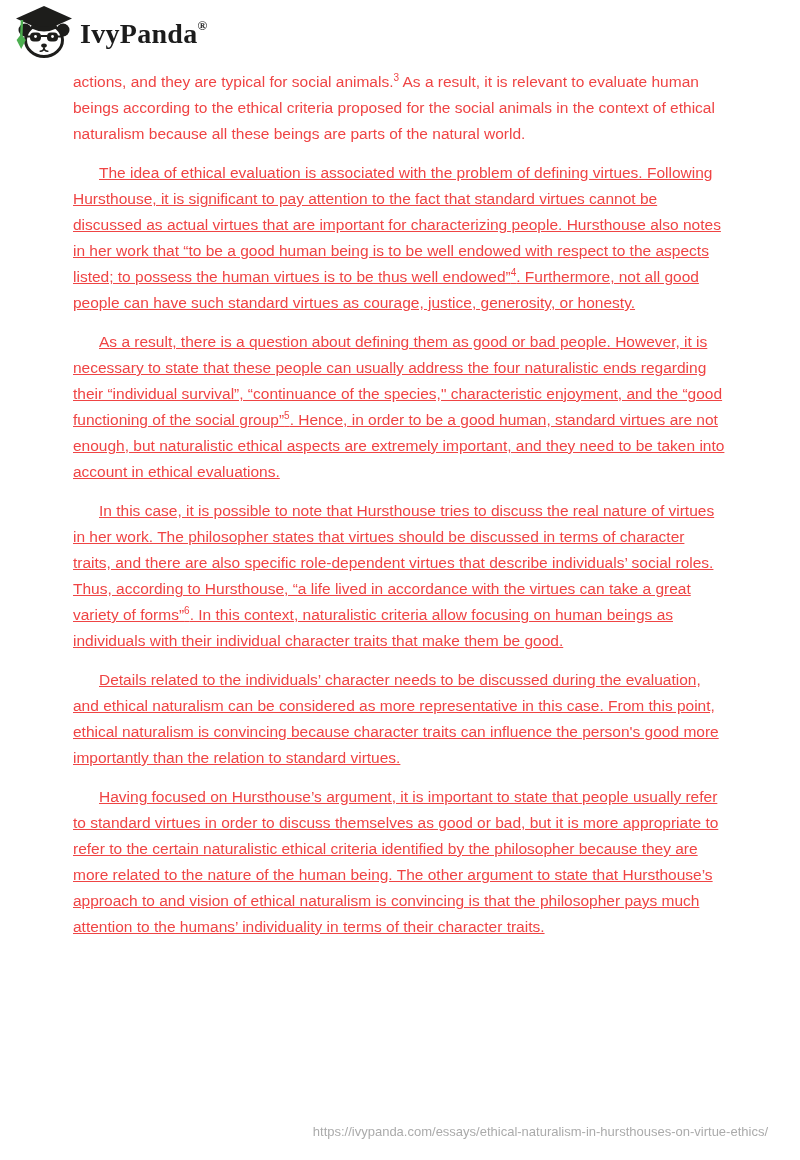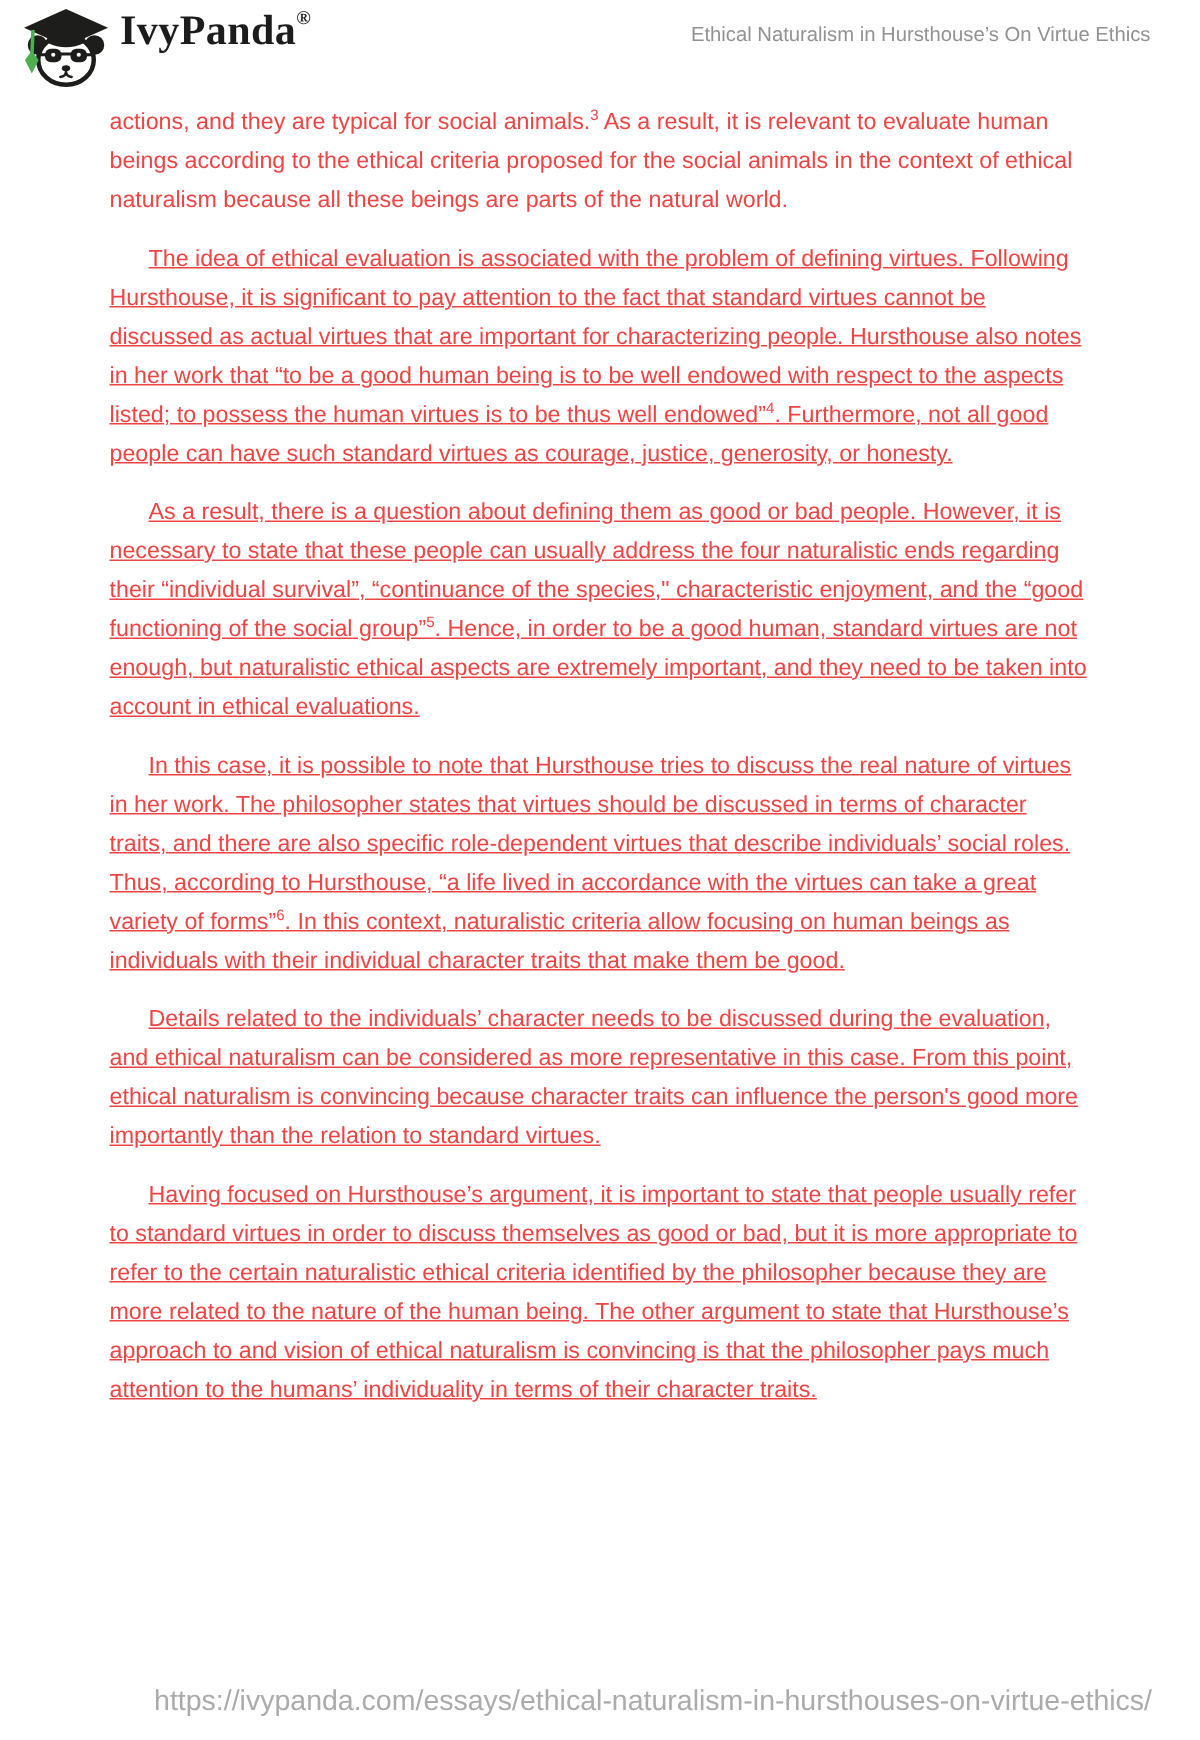--- a/index.html
+++ b/index.html
@@ -17,20 +17,21 @@
   .page-header {
     position: absolute;
     top: 0; left: 0; right: 0;
     height: 66px;
   }
   .logo {
     position: absolute;
     left: 13px;
     top: 5px;
     display: flex;
+    align-items: center;
     gap: 7px;
   }
   .logo-svg { width: 60px; height: 56px; display: block; }
   .logo-text {
     font-family: "Liberation Serif", serif;
     font-weight: bold;
     font-size: 28px;
     color: #1c1c1c;
     letter-spacing: 0.3px;
     line-height: 1;
@@ -64,21 +65,21 @@
     font-size: 10px;
     line-height: 0;
     vertical-align: 6px;
   }
 
   
   .page-footer {
     position: absolute;
     right: 32px;
     top: 1124px;
-    font-size: 19px;
+    font-size: 13px;
     color: #ababab;
   }
 </style>
 </head>
 <body>
 
 <div class="page-header">
   <div class="logo">
     <svg class="logo-svg" viewBox="0 0 60 56" aria-hidden="true">
 
@@ -101,21 +102,20 @@
       <path d="M31 42.5 q0 3.5 -3.8 3.8 M31 42.5 q0 3.5 3.8 3.8" stroke="#1d1d1b" stroke-width="1.6" fill="none" stroke-linecap="round"></path>
 
       <path d="M31 1 L59 13.5 L31 26 L3 13.5 Z" fill="#1d1d1b"></path>
       <path d="M18.5 18.5 Q31 25 43.5 18.5 L43.5 23.5 Q31 29.5 18.5 23.5 Z" fill="#1d1d1b"></path>
 
       <line x1="9" y1="15" x2="8.2" y2="33" stroke="#4caf50" stroke-width="2.4"></line>
       <path d="M8.2 29 L3.6 35 L8.2 44 L12.8 35 Z" fill="#4caf50"></path>
     </svg>
     <div class="logo-text"><span>IvyPanda</span><span class="rmark">®</span></div>
   </div>
-  <div class="doc-title">Ethical Naturalism in Hursthouse’s On Virtue Ethics</div>
 </div>
 
 <div class="essay-body">
     <p class="para">actions, and they are typical for social animals.<sup class="fn">3</sup> As a result, it is relevant to evaluate human beings according to the ethical criteria proposed for the social animals in the context of ethical naturalism because all these beings are parts of the natural world.</p>
     <p class="para indent">The idea of ethical evaluation is associated with the problem of defining virtues. Following Hursthouse, it is significant to pay attention to the fact that standard virtues cannot be discussed as actual virtues that are important for characterizing people. Hursthouse also notes in her work that “to be a good human being is to be well endowed with respect to the aspects listed; to possess the human virtues is to be thus well endowed”<sup class="fn">4</sup>. Furthermore, not all good people can have such standard virtues as courage, justice, generosity, or honesty.</p>
     <p class="para indent">As a result, there is a question about defining them as good or bad people. However, it is necessary to state that these people can usually address the four naturalistic ends regarding their “individual survival”, “continuance of the species," characteristic enjoyment, and the “good functioning of the social group”<sup class="fn">5</sup>. Hence, in order to be a good human, standard virtues are not enough, but naturalistic ethical aspects are extremely important, and they need to be taken into account in ethical evaluations.</p>
     <p class="para indent">In this case, it is possible to note that Hursthouse tries to discuss the real nature of virtues in her work. The philosopher states that virtues should be discussed in terms of character traits, and there are also specific role-dependent virtues that describe individuals’ social roles. Thus, according to Hursthouse, “a life lived in accordance with the virtues can take a great variety of forms”<sup class="fn">6</sup>. In this context, naturalistic criteria allow focusing on human beings as individuals with their individual character traits that make them be good.</p>
     <p class="para indent">Details related to the individuals’ character needs to be discussed during the evaluation, and ethical naturalism can be considered as more representative in this case. From this point, ethical naturalism is convincing because character traits can influence the person's good more importantly than the relation to standard virtues.</p>
     <p class="para indent">Having focused on Hursthouse’s argument, it is important to state that people usually refer to standard virtues in order to discuss themselves as good or bad, but it is more appropriate to refer to the certain naturalistic ethical criteria identified by the philosopher because they are more related to the nature of the human being. The other argument to state that Hursthouse’s approach to and vision of ethical naturalism is convincing is that the philosopher pays much attention to the humans’ individuality in terms of their character traits.</p>
   </div>

